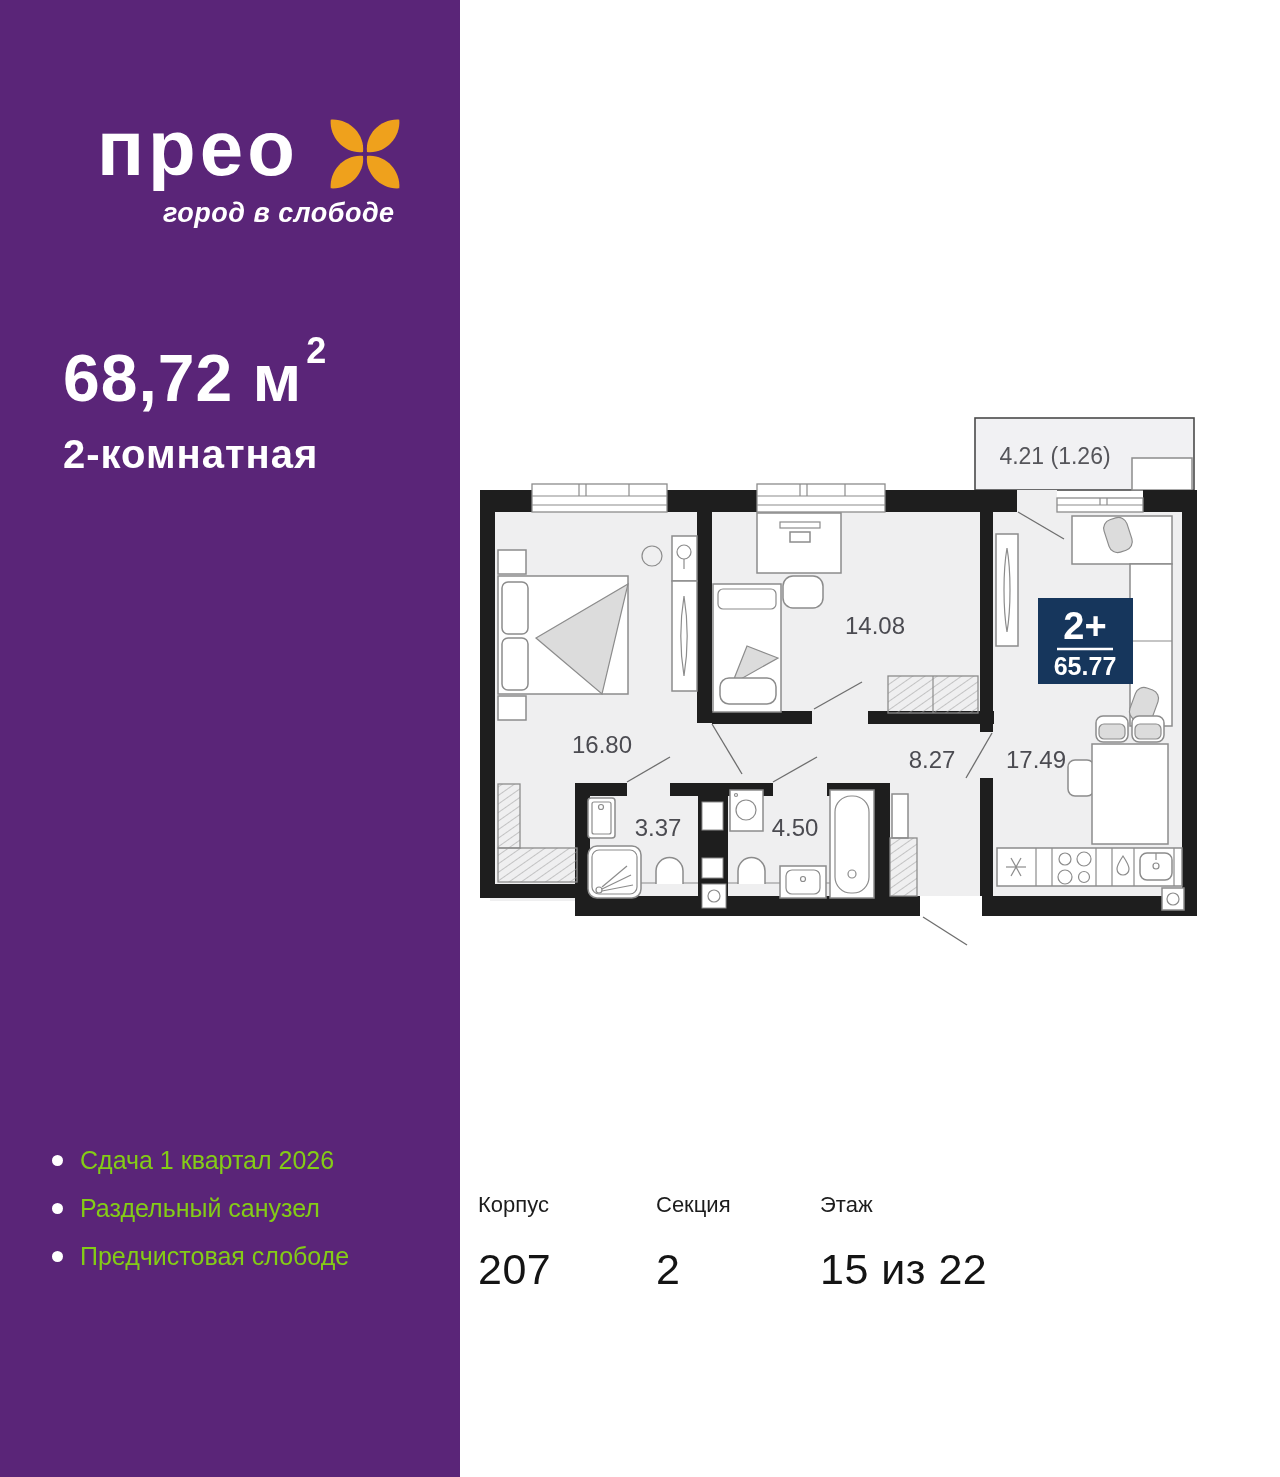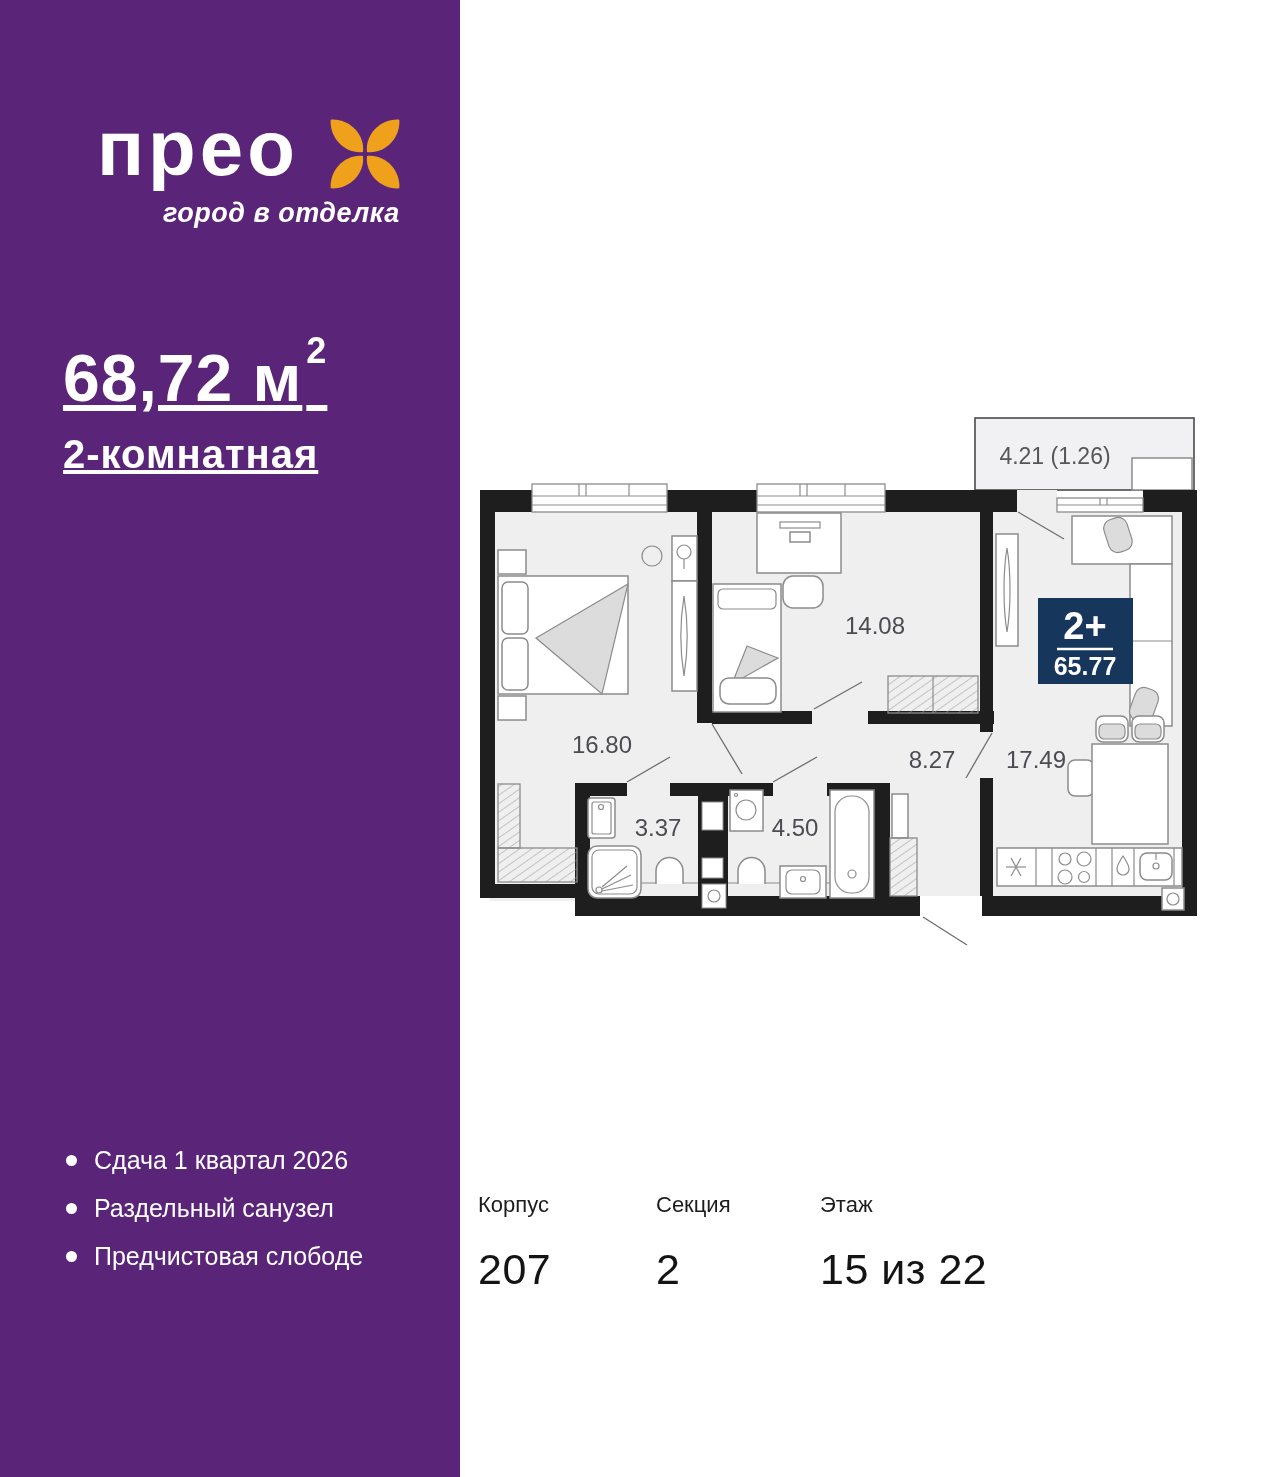--- a/index.html
+++ b/index.html
@@ -14,26 +14,26 @@
   .page{position:relative;width:1280px;height:1477px;background:#fff;overflow:hidden;}
 
   
   .sidebar{position:absolute;left:0;top:0;width:460px;height:1477px;background:var(--sidebar-purple);}
   .logo-block{position:absolute;left:97px;top:96px;width:340px;color:#fff;}
   .logo-row{display:flex;align-items:flex-start;}
   .logo-text{font-size:78px;font-weight:bold;letter-spacing:4px;line-height:104px;color:#fff;}
   .logo-flower{margin-left:10px;margin-top:2px;}
   .logo-tagline{font-size:27px;font-style:italic;font-weight:bold;letter-spacing:0.5px;margin:-16px 0 0 66px;color:#fff;}
 
-  .area-block{position:absolute;left:63px;top:340px;color:#fff;text-decoration:underline;}
+  .area-block{position:absolute;left:63px;top:340px;color:#fff;}
   .area-title{font-size:66px;font-weight:bold;letter-spacing:1px;}
   .area-title sup{font-size:36px;vertical-align:top;position:relative;top:-10px;left:4px;}
   .area-type{font-size:40px;font-weight:600;margin-top:16px;letter-spacing:1px;}
 
-  .features{position:absolute;left:66px;top:1146px;list-style:none;color:#ffffff;}
+  .features{position:absolute;left:52px;top:1146px;list-style:none;color:#84cc16;}
   .features li{display:flex;align-items:center;margin-bottom:19px;font-size:25px;}
   .feature-dot{width:11px;height:11px;border-radius:50%;background:#fff;margin-right:17px;flex:0 0 auto;}
 
   
   .detail-col{position:absolute;top:1192px;text-align:left;color:#141414;}
   .detail-label{font-size:22px;color:#1c1c1c;}
   .detail-value{font-size:43px;font-weight:400;margin-top:27px;letter-spacing:0.5px;}
   .col-0{left:478px;width:150px;}
   .col-1{left:656px;width:150px;}
   .col-2{left:820px;width:190px;}
@@ -71,21 +71,21 @@
           <svg width="112" height="112" viewBox="-60 -60 120 120">
             <g transform="rotate(45)">
               <path class="petal" d="M0,-52 C15,-39 15,-15 0,-3 C-15,-15 -15,-39 0,-52 Z"></path>
               <path class="petal" transform="rotate(90)" d="M0,-52 C15,-39 15,-15 0,-3 C-15,-15 -15,-39 0,-52 Z"></path>
               <path class="petal" transform="rotate(180)" d="M0,-52 C15,-39 15,-15 0,-3 C-15,-15 -15,-39 0,-52 Z"></path>
               <path class="petal" transform="rotate(270)" d="M0,-52 C15,-39 15,-15 0,-3 C-15,-15 -15,-39 0,-52 Z"></path>
             </g>
           </svg>
         </span>
       </div>
-      <div class="logo-tagline">город в отделка</div>
+      <div class="logo-tagline">город в слободе</div>
     </div>
 
     <div class="area-block">
       <div class="area-title"><span>68,72 м</span><sup>2</sup></div>
       <div class="area-type">2-комнатная</div>
     </div>
 
     <ul class="features">
       <li>
           <span class="feature-dot"></span>

